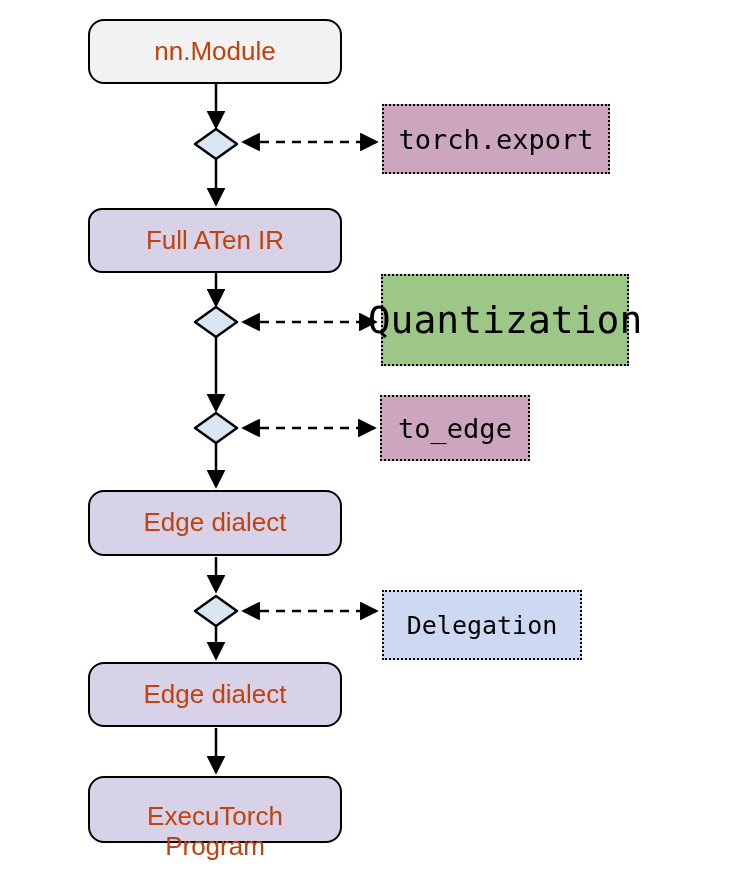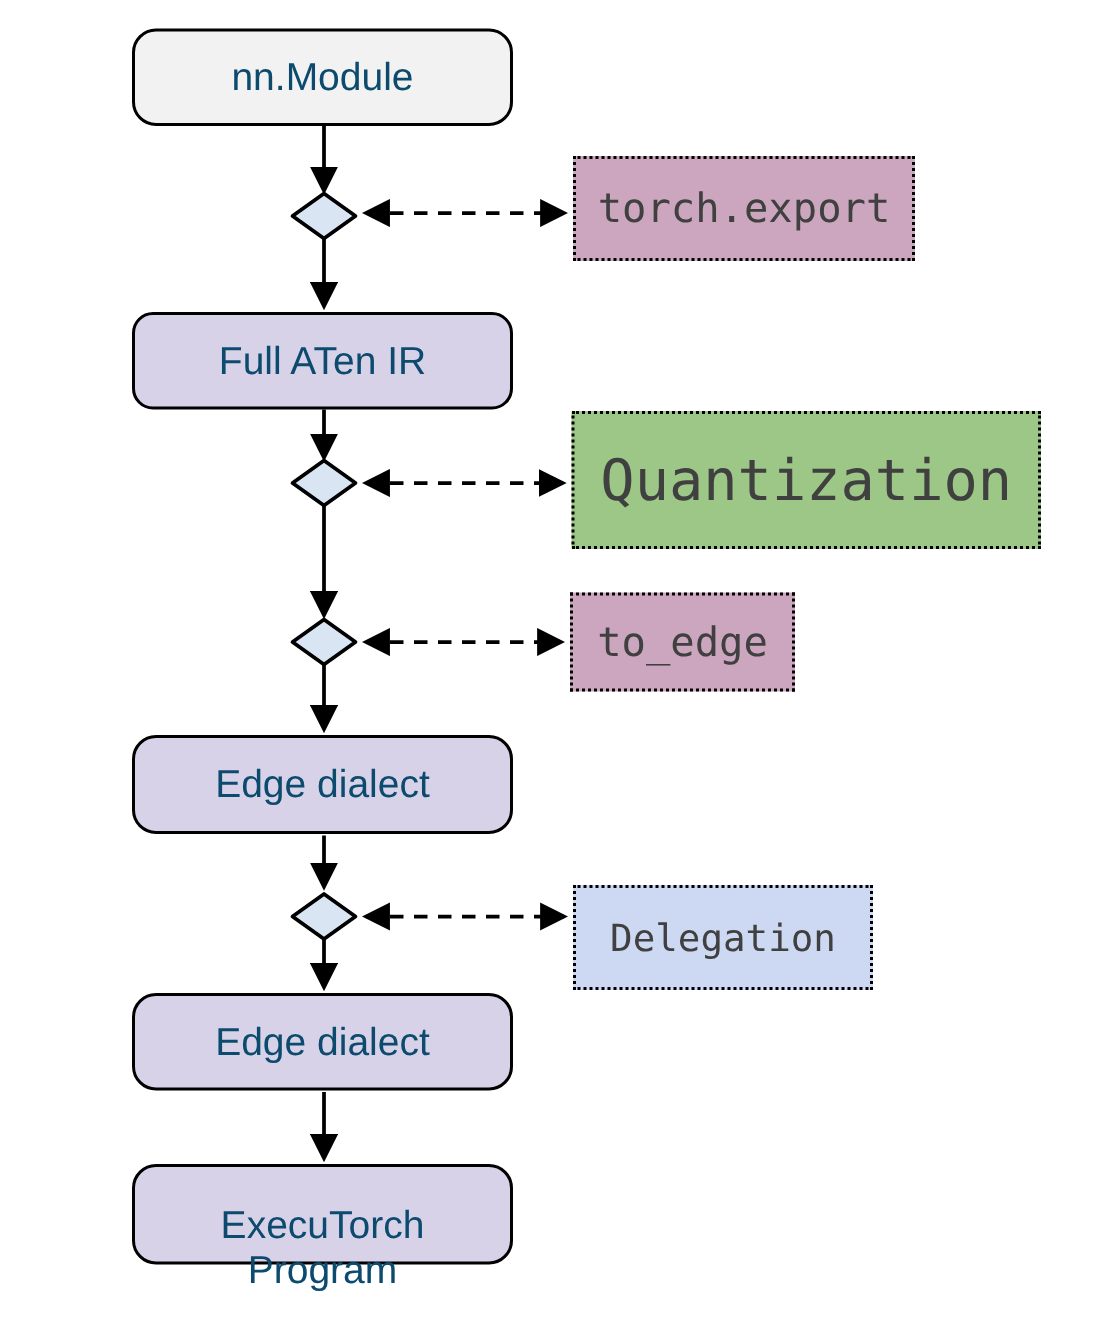--- a/index.html
+++ b/index.html
@@ -24,37 +24,37 @@
     box-sizing: border-box;
     border: 2.5px solid #000000;
     border-radius: 16px;
     display: flex;
     align-items: center;
     justify-content: center;
     text-align: center;
     font-family: "Liberation Sans", sans-serif;
     font-size: 26px;
     line-height: 1.15;
-    color: #0c4a6e;
+    color: #c2410c;
   }
   .flow-box .wrap-label {
     display: inline-block;
     max-width: 170px;
     margin-top: 45px;
   }
   .step-box {
     position: absolute;
     box-sizing: border-box;
     border: 2.5px dotted #000000;
     display: flex;
     align-items: center;
     justify-content: center;
     text-align: center;
     font-family: "DejaVu Sans Mono", monospace;
-    color: #404040;
+    color: #000000;
     white-space: nowrap;
   }
   .overlay line, .overlay polygon { stroke: #000000; }
 </style>
 </head>
 <body>
 
 <div class="canvas">
 
   <svg class="overlay" viewBox="0 0 730 880" xmlns="http://www.w3.org/2000/svg">
@@ -101,21 +101,21 @@
   </div>
 
   <div class="flow-box" style="top: 776px; height: 67px; background-color: rgb(216, 210, 232);">
     <span class="wrap-label">ExecuTorch Program</span>
   </div>
 
   <div class="step-box" style="left: 382px; top: 104px; width: 228px; height: 70px; font-size: 27px; background-color: rgb(203, 166, 190);">
     <span>torch.export</span>
   </div>
 
-  <div class="step-box" style="left: 381px; top: 274px; width: 313px; height: 92px; font-size: 38px; background-color: rgb(156, 199, 134);">
+  <div class="step-box" style="left: 381px; top: 274px; width: 248px; height: 92px; font-size: 38px; background-color: rgb(156, 199, 134);">
     <span>Quantization</span>
   </div>
 
   <div class="step-box" style="left: 380px; top: 395px; width: 150px; height: 66px; font-size: 27px; background-color: rgb(203, 166, 190);">
     <span>to_edge</span>
   </div>
 
   <div class="step-box" style="left: 382px; top: 578px; width: 200px; height: 70px; font-size: 25px; background-color: rgb(205, 217, 242); margin-top: 12px;">
     <span>Delegation</span>
   </div>

